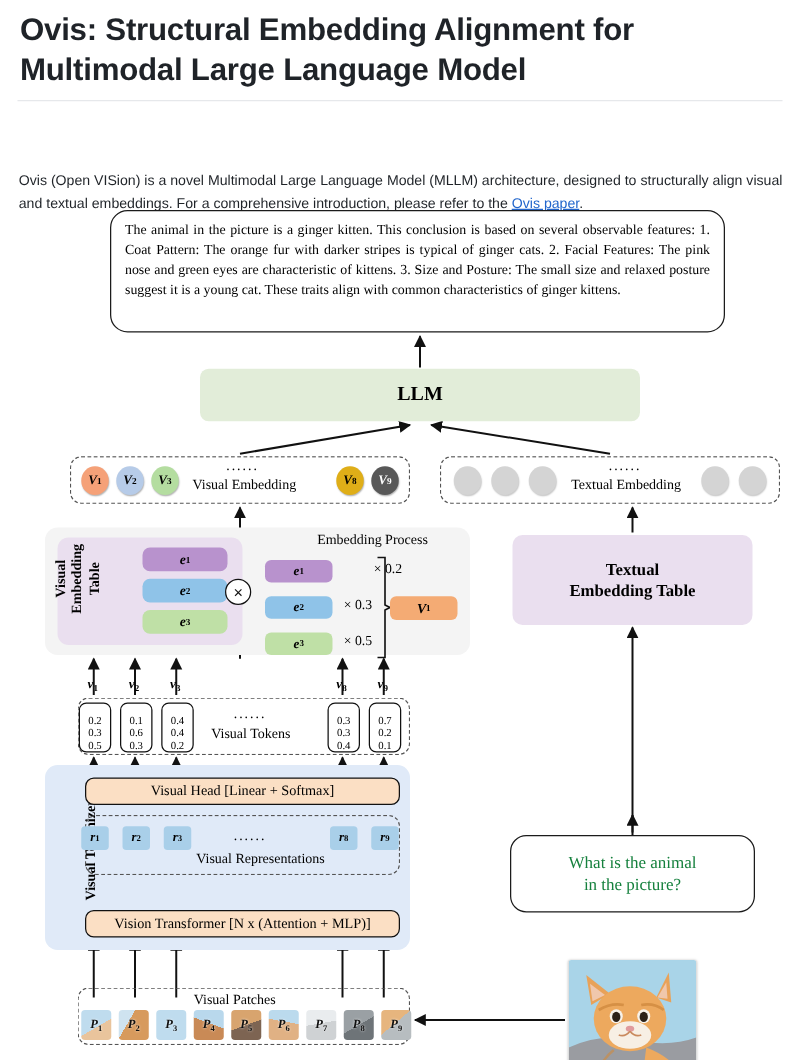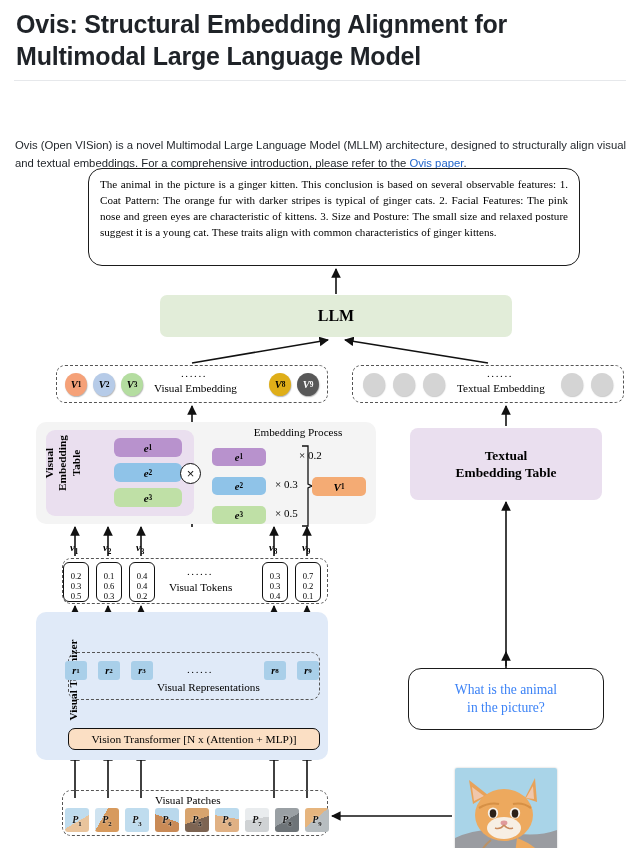--- a/index.html
+++ b/index.html
@@ -187,21 +187,21 @@
   .ttok-box {
     left: 410px; top: 558px; width: 192px; height: 70px;
     background:#e3ecfa; border-radius: 8px;
     display:flex; align-items:center; justify-content:center;
     font-family:"Liberation Serif", serif; font-weight:700; font-size: 13.4px; color:#000;
   }
   .question-box {
     left: 408px; top: 518px; width: 196px; height: 62px;
     border: 1.6px solid #1b1b1b; border-radius: 13px; background:#fff;
     display:flex; align-items:center; justify-content:center; text-align:center;
-    font-family:"Liberation Serif", serif; font-size: 13.6px; line-height: 1.34; color:#3b82f6;
+    font-family:"Liberation Serif", serif; font-size: 13.6px; line-height: 1.34; color:#15803d;
   }
   
   .cat-photo {
     left: 455px; top: 618px; width: 102px; height: 96px;
     border-radius: 2px; overflow:hidden;
     box-shadow: 0 0 2px rgba(0,0,0,.25);
   }
 </style>
 </head>
 <body>
@@ -417,20 +417,21 @@
       <div class="tok" style="left:232px; top:3px;">
         <div>0.7</div>
         <div>0.2</div>
         <div>0.1</div>
       </div>
     </div>
 
     <div class="abs vtok-panel">
       <div class="vtok-title">Visual Tokenizer</div>
     </div>
+    <div class="abs peach-bar vh-bar">Visual Head [Linear + Softmax]</div>
 
     <div class="abs dash-strip vr-strip">
       <div class="rchip" style="left:-4px; top:8px;">
         <span>r</span>
           <sub>1</sub>
       </div>
       <div class="rchip" style="left:29px; top:8px;">
         <span>r</span>
           <sub>2</sub>
       </div>

